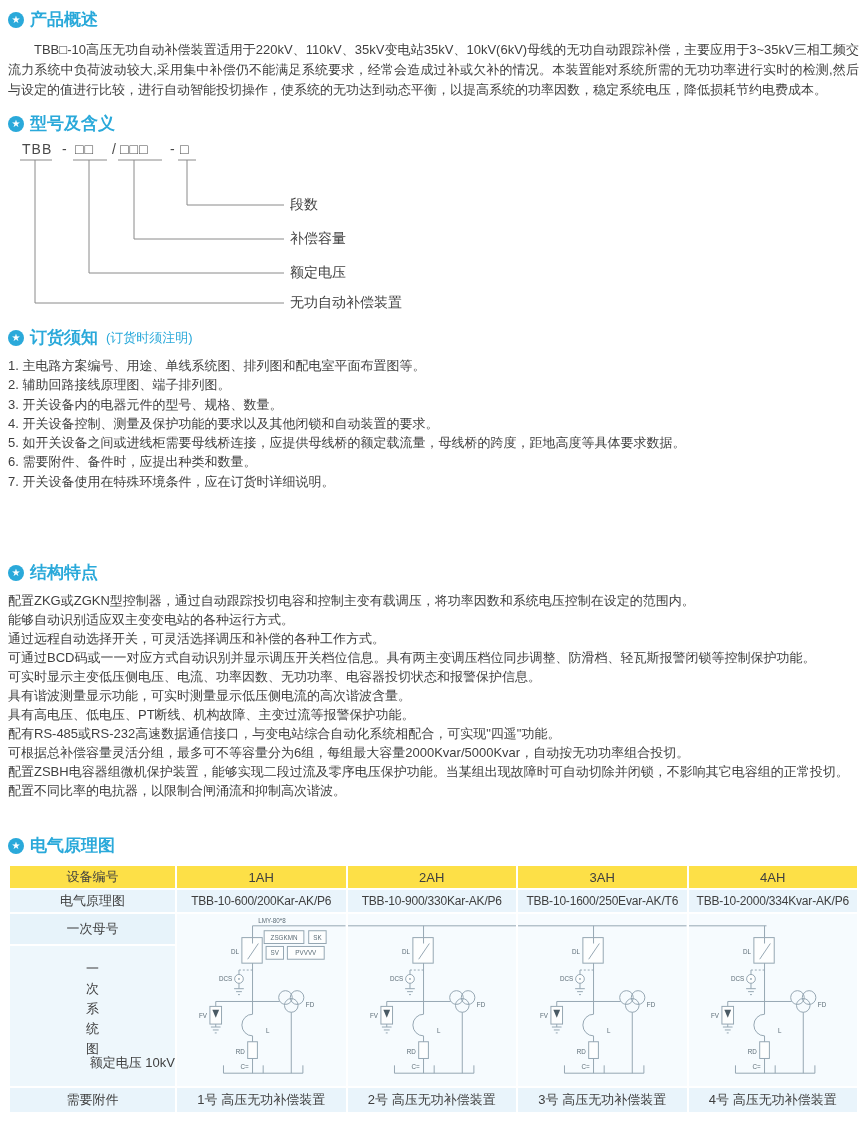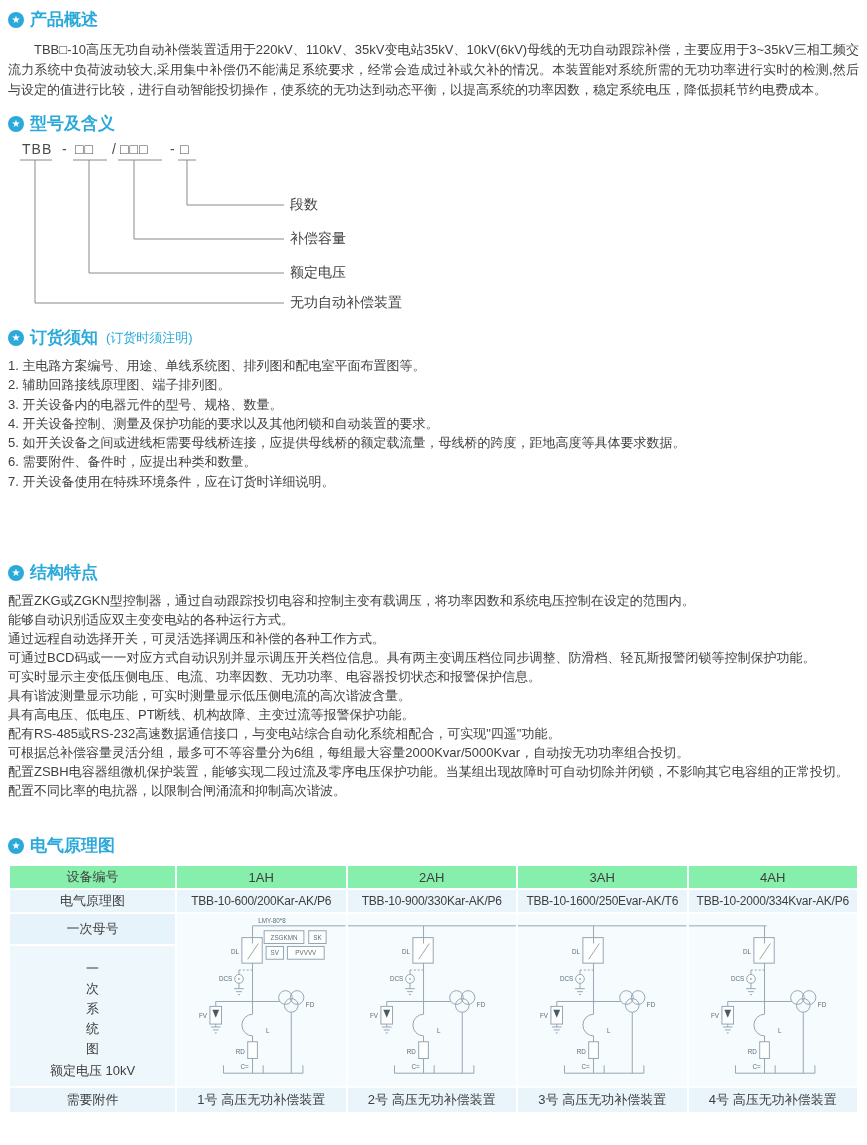--- a/index.html
+++ b/index.html
@@ -14,28 +14,28 @@
   .model-svg .code{fill:#4a4a4a;letter-spacing:1px;}
   .list{margin:8px 0 0 0;}
   .line{font-size:13px;line-height:19.3px;}
   #features-list .line{line-height:19px;text-align:justify;}
   .gap-a{margin-bottom:72px;}
   .gap-b{margin-bottom:36px;}
   .tbl-wrap{margin-top:8px;}
   table{border-collapse:collapse;width:851px;table-layout:fixed;border-bottom:2px solid #c3d6e4;}
   td{border:2px solid #ffffff;text-align:center;vertical-align:middle;font-size:13px;padding:1px 0;}
   col.c0{width:167px;}
-  tr.hdr td{background:#86efac;height:20px;margin-top:16px;}
+  tr.hdr td{background:#fde047;height:20px;margin-top:16px;}
   tr.modelrow td{background:#e9f4fb;height:20px;font-size:12px;letter-spacing:-0.2px;}
   tr.modelrow td.left{font-size:13px;letter-spacing:0;}
   td.busrow{background:#e7f3fa;height:28px;}
   td.diag{background:#f6fbfe;padding:0;height:168px;}
   td.tall{background:#eef7fc;position:relative;height:138px;}
   .vtext{white-space:pre-line;line-height:20px;font-size:13px;margin-top:-14px;}
-  .rated{position:absolute;left:0;right:0;bottom:6px;text-align:center;font-size:13px;}
+  .rated{position:absolute;left:0;right:0;bottom:14px;text-align:right;font-size:13px;}
   tr.userow td{background:#e9f4fb;height:22px;}
   .circuit{display:block;width:100%;height:168px;}
   .dlbl{font-size:6.5px;fill:#5d6d77;font-family:"Liberation Sans",sans-serif;}
 </style>
 </head>
 <body>
 
 <div class="page">
 
   <section>

